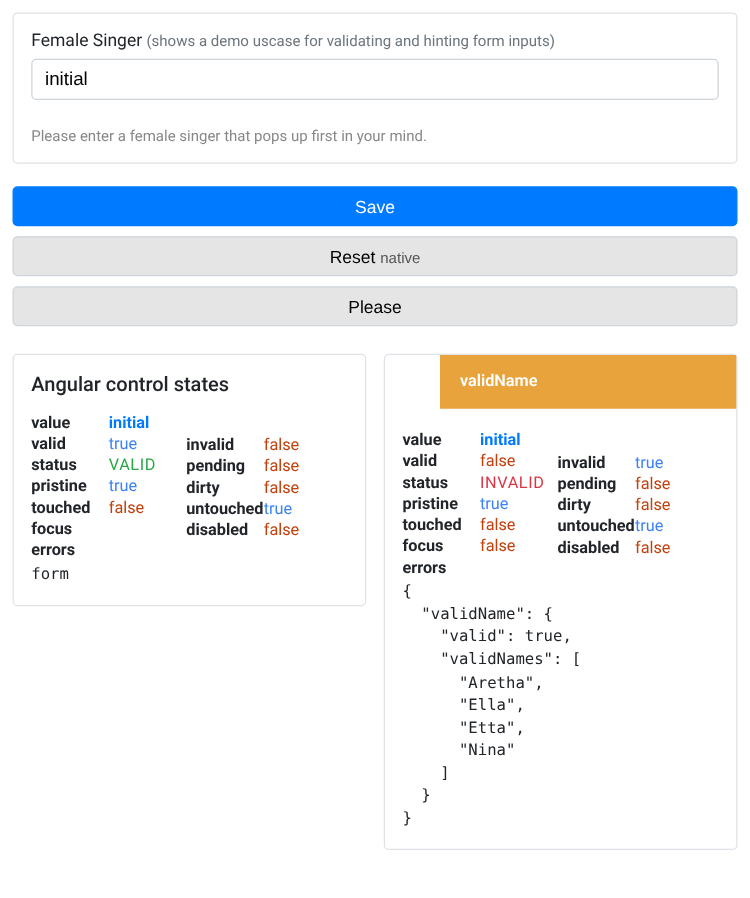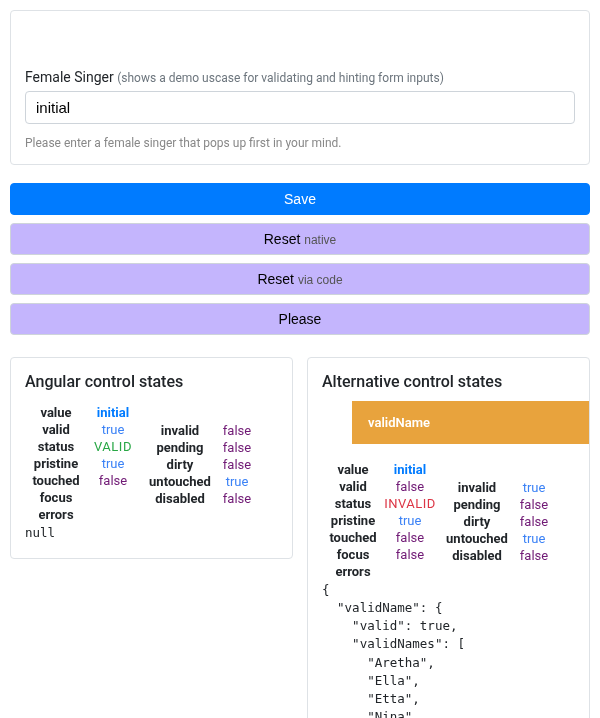--- a/index.html
+++ b/index.html
@@ -25,52 +25,51 @@
     font-size: 14px;
     color: #555;
   }
   .card-body {
     padding: 14px;
   }
   .form-label {
     display: block;
     margin-bottom: 6px;
     font-size: 14px;
-    margin-top: 44px;
   }
   .form-label-sub {
     font-size: 12px;
     color: #6c757d;
   }
   .form-input {
     width: 100%;
     padding: 7px 10px;
     font-size: 15px;
     border: 1px solid #ced4da;
     border-radius: 4px;
     outline: none;
   }
   .form-hint {
     font-size: 12px;
     color: #888;
-    margin-top: 12px;
+    margin-top: 22px;
   }
   .btn-row {
     display: flex;
     gap: 8px;
     flex-wrap: wrap;
     padding-top: 4px;
     flex-direction: column;
   }
   .btn {
     padding: 7px 14px;
     font-size: 14px;
     border: 1px solid #ced4da;
     border-radius: 4px;
-    background: #c4b5fd;
+    background: #e5e5e5;
     cursor: pointer;
     white-space: nowrap;
   }
   .btn-primary {
     background: #007bff;
     border-color: #007bff;
     color: #fff;
     font-weight: 500;
   }
   .btn-sub {
@@ -108,30 +107,29 @@
     display: flex;
     gap: 10px;
     font-size: 13px;
   }
   .col {
     min-width: 0;
   }
   .kv {
     display: flex;
     margin-bottom: 2px;
-    text-align: center;
   }
   .k {
     font-weight: 700;
     min-width: 62px;
   }
   .v { min-width: 52px; }
   .v-blue { color: #007bff; font-weight: 700; }
   .v-green { color: #3b82f6; }
-  .v-red { color: #701a75; }
+  .v-red { color: #c2410c; }
   .v-upgreen { color: #28a745; letter-spacing: 0.5px; }
   .v-upred { color: #dc3545; letter-spacing: 0.5px; }
   .pre {
     font-family: SFMono-Regular, Menlo, Consolas, monospace;
     font-size: 12.5px;
     white-space: pre;
     color: #212529;
     line-height: 1.45;
   }
 </style>
@@ -148,24 +146,20 @@
     <div class="form-hint">Please enter a female singer that pops up first in your mind.</div>
   </div>
 </div>
 
 <div class="btn-row" style="margin-bottom:22px;">
   <button class="btn btn-primary">Save</button>
   <button class="btn">
     <span>Reset</span>
     <span class="btn-sub">native</span>
   </button>
-  <button class="btn">
-    <span>Reset</span>
-    <span class="btn-sub">via code</span>
-  </button>
   <button class="btn">Please</button>
 </div>
 
 <div class="panels">
 
   <div class="panel">
     <div class="panel-title">Angular control states</div>
     <div class="panel-body">
       <div class="states">
         <div class="col" id="ang-left">
@@ -190,21 +184,21 @@
               <span class="v v-red">false</span>
             </div>
             <div class="kv">
               <span class="k">focus</span>
               <span class="v "></span>
             </div>
             <div class="kv">
               <span class="k">errors</span>
               <span class="v "></span>
             </div>
-            <div class="pre">null</div>
+            <div class="pre">form</div>
           </div>
         <div class="col" id="ang-right" style="margin-top:18px;">
             <div class="kv">
               <span class="k">invalid</span>
               <span class="v v-red">false</span>
             </div>
             <div class="kv">
               <span class="k">pending</span>
               <span class="v v-red">false</span>
             </div>
@@ -219,21 +213,20 @@
             <div class="kv">
               <span class="k">disabled</span>
               <span class="v v-red">false</span>
             </div>
           </div>
       </div>
     </div>
   </div>
 
   <div class="panel">
-    <div class="panel-title">Alternative control states</div>
     <div class="badge-bar">
       <span>validName</span>
     </div>
     <div class="panel-body" style="padding-top:18px;">
       <div class="states">
         <div class="col" id="alt-left">
             <div class="kv">
               <span class="k">value</span>
               <span class="v v-blue">initial</span>
             </div>

